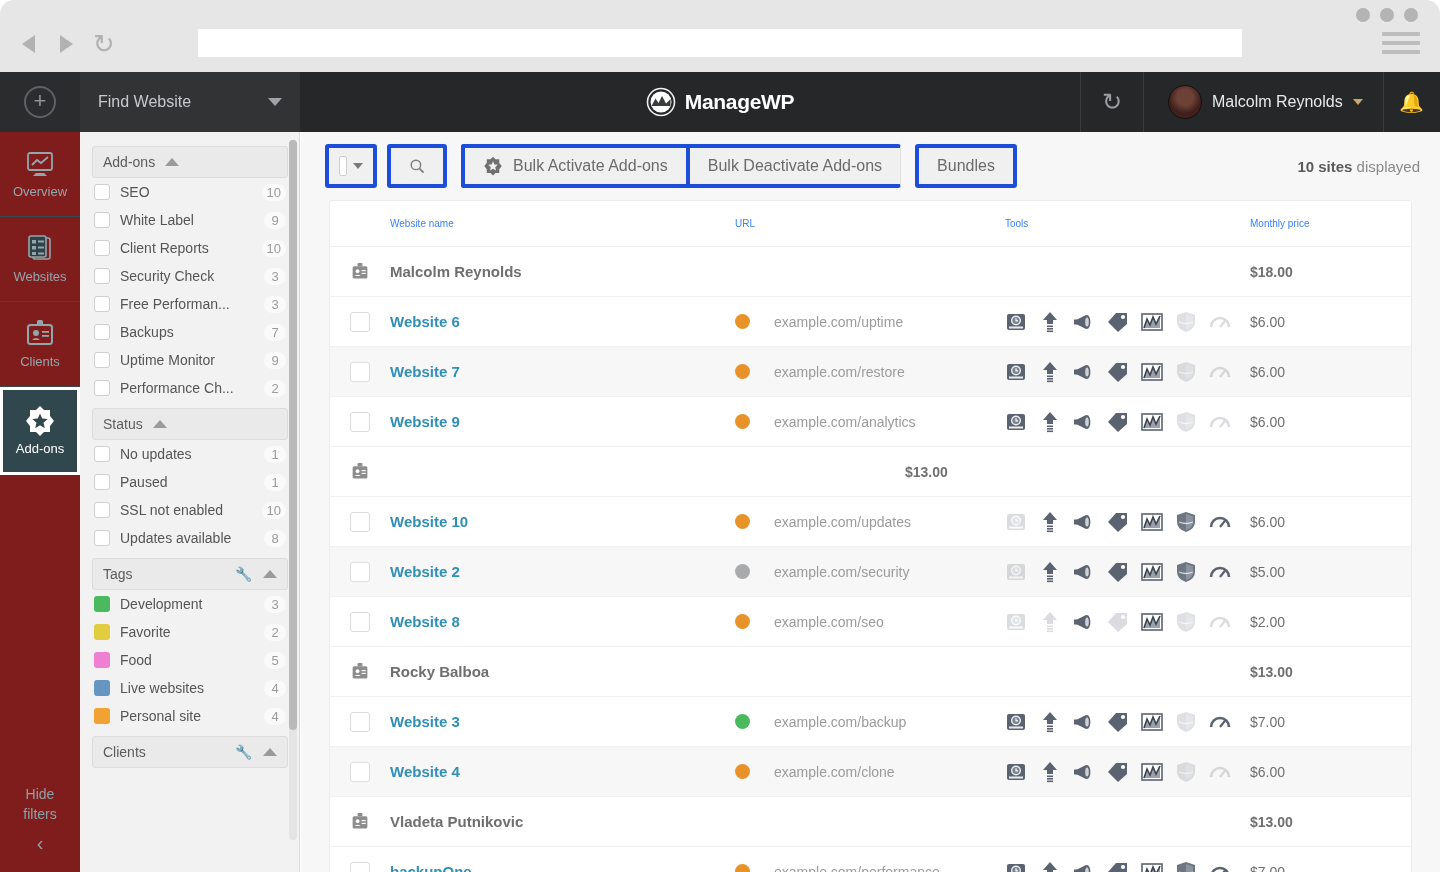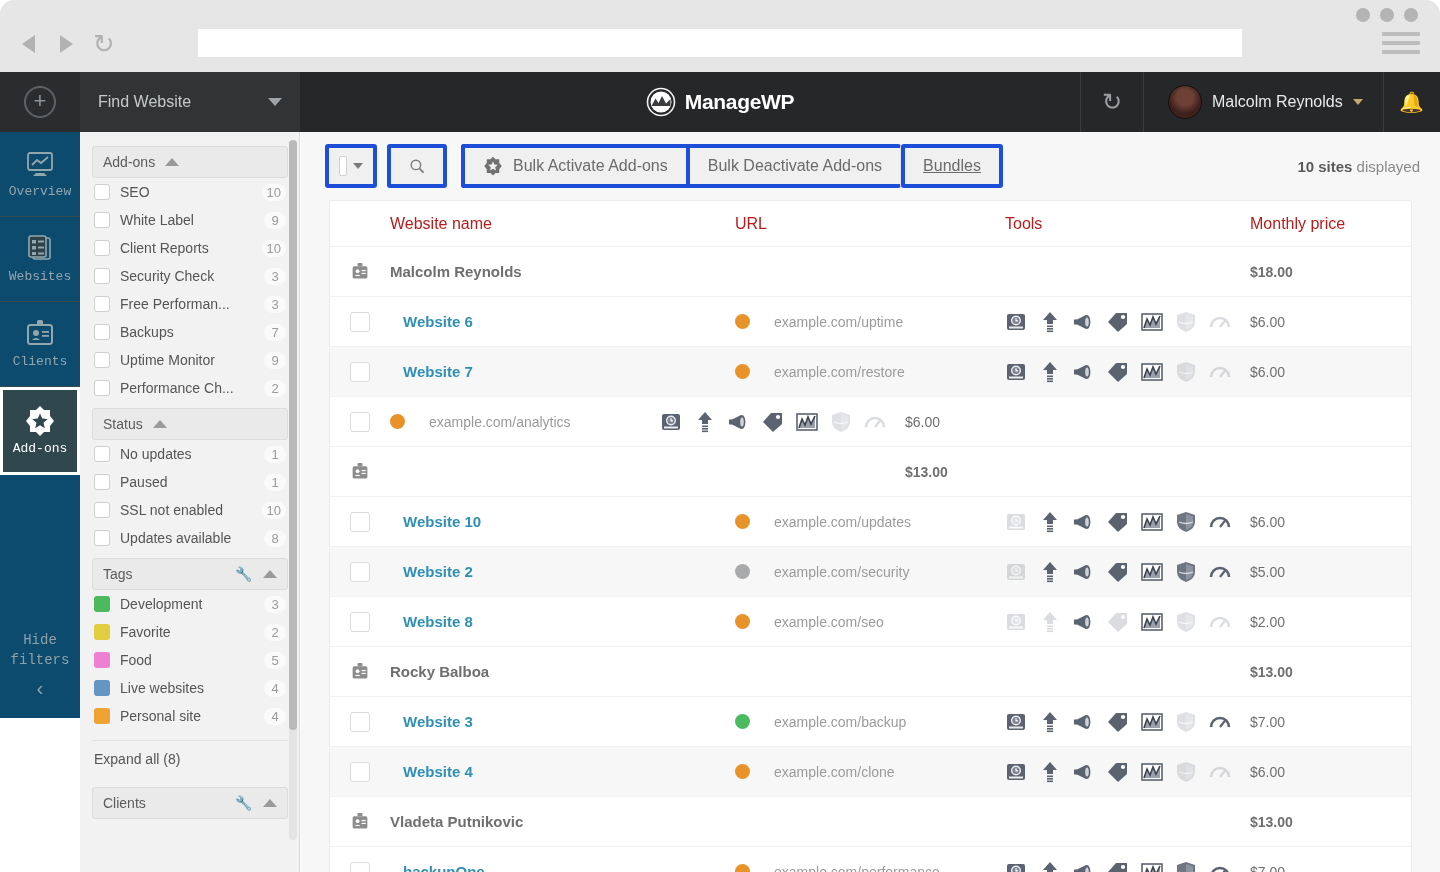--- a/index.html
+++ b/index.html
@@ -89,23 +89,22 @@
     border-right: 5px solid transparent; border-top: 6px solid #c8a86a;
   }
   .hdr-bell {
     position: absolute; right: 0; top: 0; width: 56px; height: 60px;
     display: flex; align-items: center; justify-content: center;
     color: #9b9fa2; font-size: 20px;
   }
 
   
   .leftnav {
-    position: absolute; left: 0; top: 132px; width: 80px; height: 586px;
-    background: #0c4a6e;
-    font-family: Liberation Mono, monospace;
+    position: absolute; left: 0; top: 132px; width: 80px; height: 740px;
+    background: #7f1d1d;
   }
   .nav-item {
     height: 85px; display: flex; flex-direction: column; align-items: center;
     justify-content: center; gap: 5px; color: #93a6ac; font-size: 13px;
     border-bottom: 1px solid #35494f; position: relative;
   }
   .nav-item.active {
     background: #31474e; border: 3px solid #ffffff; color: #ffffff;
     height: 88px;
   }
@@ -182,43 +181,43 @@
   .tb-select .box { width: 20px; height: 20px; background: #fff; border: 1px solid #d0d0d0; border-radius: 2px; }
   .tb-select .cc {
     width: 0; height: 0; border-left: 5px solid transparent;
     border-right: 5px solid transparent; border-top: 6px solid #7a7a7a;
   }
   .tb-search { width: 60px; margin-left: 10px; font-size: 20px; }
   .tb-group { margin-left: 14px; display: flex; }
   .tb-group .tb-btn { border-radius: 0; border-right: none; }
   .tb-group .tb-btn:first-child { border-radius: 3px 0 0 3px; gap: 10px; }
   .tb-group .tb-btn:last-child { border-radius: 0 3px 3px 0; border-right: 1px solid #e0e0e0; }
-  .tb-bundles { margin-left: 0; text-decoration: underline; }
+  .tb-bundles { margin-left: 14px; }
   .sites-count { margin-left: auto; font-size: 15px; color: #8a8a8a; }
   .sites-count b { color: #5a5a5a; }
 
   .table-card {
     margin: 0 28px; background: #ffffff; border: 1px solid #ececec;
     border-radius: 3px 3px 0 0;
   }
   .t-head { display: flex; height: 46px; align-items: center; border-bottom: 1px solid #efefef; }
-  .t-head > div { font-size: 16px; color: #b91c1c; }
+  .t-head > div { font-size: 10px; color: #3b82f6; }
   .col-chk { width: 60px; flex: none; display: flex; align-items: center; justify-content: center; }
   .col-name { width: 345px; flex: none; }
   .col-url { width: 270px; flex: none; }
   .col-tools { width: 245px; flex: none; }
   .col-price { flex: 1; }
 
   .t-row { display: flex; height: 50px; align-items: center; border-bottom: 1px solid #f1f1f1; }
   .t-row.alt { background: #f7f7f7; }
   .t-row.group { background: #ffffff; }
   .t-row.group .col-name { font-weight: bold; color: #6f6f6f; font-size: 15px; }
   .t-row.group .col-price { font-weight: bold; color: #6f6f6f; font-size: 14px; }
   .row-chk { width: 20px; height: 20px; background: #fff; border: 1px solid #dcdcdc; border-radius: 3px; }
-  .site-link { color: #2f8fb5; font-size: 15px; font-weight: bold; margin-left: 13px; }
+  .site-link { color: #2f8fb5; font-size: 15px; font-weight: bold; }
   .url-cell { display: flex; align-items: center; gap: 24px; font-size: 14px; color: #9b9b9b; }
   .globe { width: 15px; height: 15px; border-radius: 50%; flex: none; }
   .tools-cell { display: flex; align-items: center; gap: 12px; }
   .tico { width: 22px; height: 22px; display: flex; align-items: center; justify-content: center; }
   .tico.off { opacity: 0.22; }
   .price-cell { font-size: 14px; color: #6f6f6f; }
 </style>
 </head>
 <body>
 
@@ -443,21 +442,20 @@
       <div class="f-row">
         <span class="f-swatch" style="background: rgb(101, 150, 194);"></span>
         <span class="f-label">Live websites</span>
         <span class="f-count">4</span>
       </div>
       <div class="f-row">
         <span class="f-swatch" style="background: rgb(240, 162, 50);"></span>
         <span class="f-label">Personal site</span>
         <span class="f-count">4</span>
       </div>
-      <div class="expand-all">Expand all (8)</div>
       <div class="f-section">
         <span>Clients</span>
         <span class="tools-icon">🔧</span>
         <span class="collapse"></span>
       </div>
     </div>
   <div class="f-scrollbar"></div>
   <div class="f-scrollthumb"></div>
 </div>
 
@@ -652,20 +650,21 @@
                 </svg>
               </span>
             </div>
           </div>
           <div class="col-price price-cell">$6.00</div>
         </div>
         <div class="t-row">
           <div class="col-chk">
             <span class="row-chk"></span>
           </div>
+          <div class="col-name"><span class="site-link">Website 9</span></div>
           <div class="col-url">
             <div class="url-cell">
               <span class="globe" style="background: rgb(232, 147, 42);"></span>
               <span>example.com/analytics</span>
             </div>
           </div>
           <div class="col-tools">
             <div class="tools-cell">
               <span class="tico">
                 <svg width="22" height="22" viewBox="0 0 22 22">

